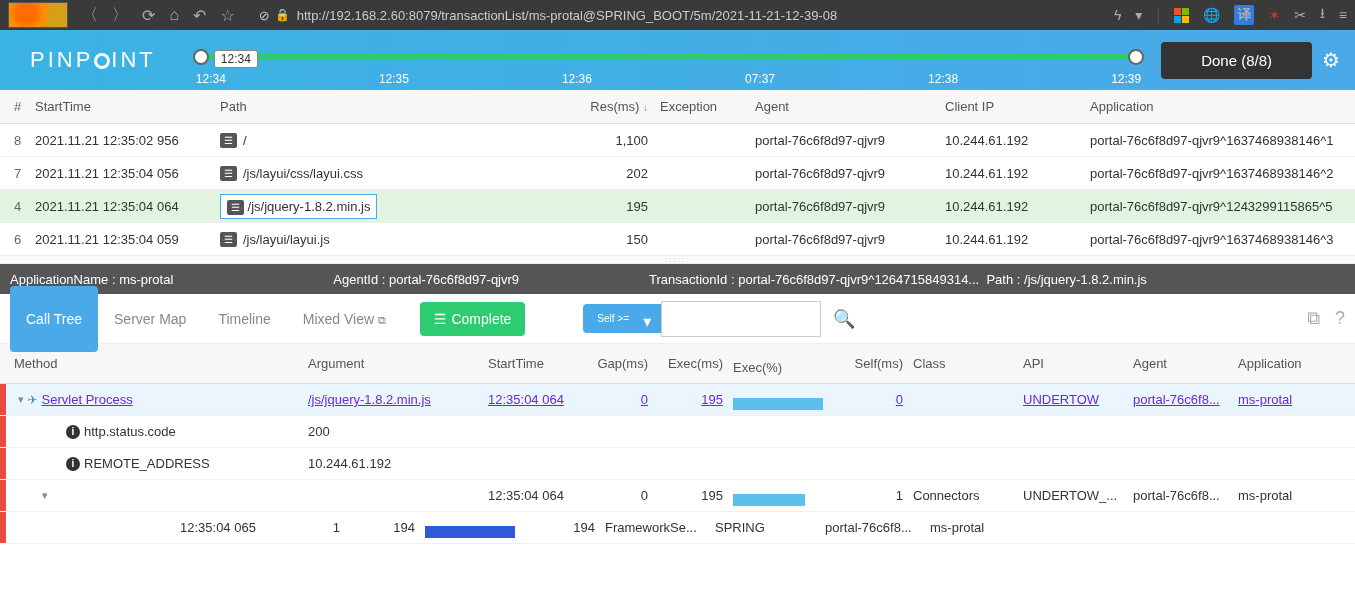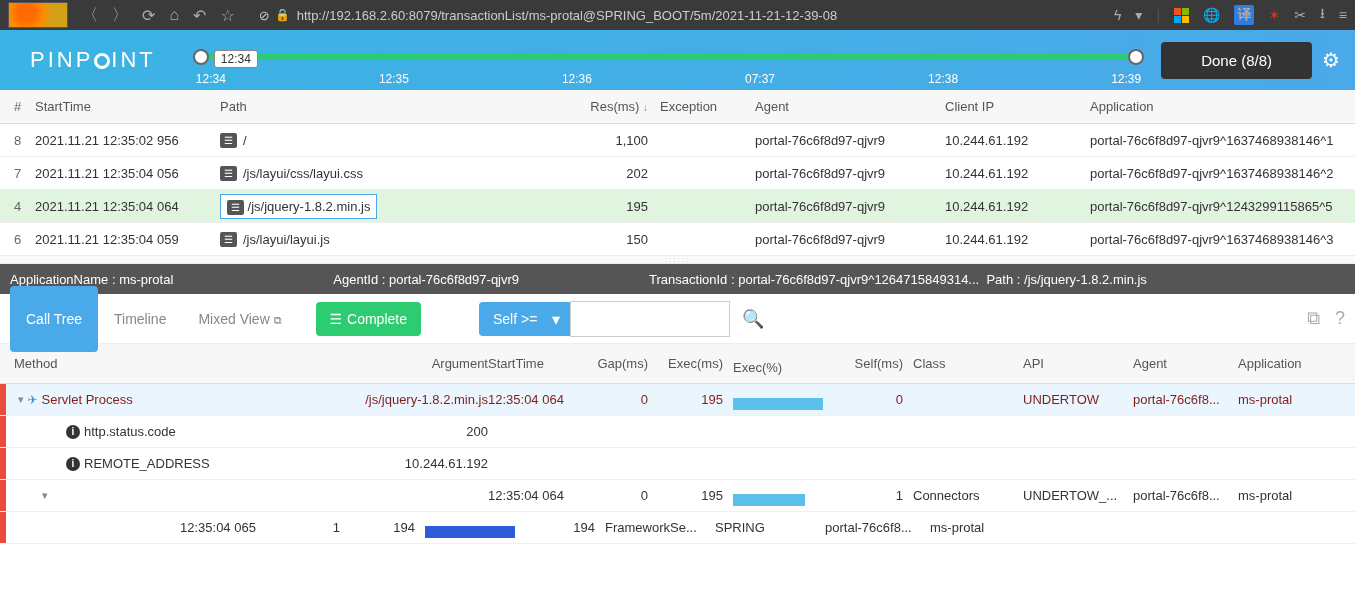--- a/index.html
+++ b/index.html
@@ -53,35 +53,35 @@
 .detail-header { background: #555; color: #fff; height: 30px; display: flex; align-items: center; font-size: 13px; padding: 0 10px; gap: 40px; }
 .detail-header > div { white-space: nowrap; }
 
 
 .tabs-row { display: flex; align-items: center; height: 50px; padding: 0 10px; gap: 8px; border-bottom: 1px solid #eee; }
 .tab-group { display: flex; }
 .tab-btn { padding: 25px 16px; font-size: 14px; color: #888; cursor: pointer; border-radius: 4px; }
 .tab-btn.active { background: #4aa9e8; color: #fff; }
 .complete-btn { background: #2ecc71; color: #fff; padding: 9px 14px; border-radius: 4px; font-size: 14px; display: flex; align-items: center; gap: 5px; cursor: pointer; margin-left: 10px;}
 .self-filter { margin-left: 50px; display: flex; align-items: center; }
-.self-select { background: #4aa9e8; color: #fff; border: none; padding: 9px 32px 9px 14px; font-size: 14px; border-radius: 4px 0 0 4px; appearance: none; position:relative;}
+.self-select { background: #4aa9e8; color: #fff; border: none; padding: 9px 32px 9px 14px; font-size: 10px; border-radius: 4px 0 0 4px; appearance: none; position:relative;}
 .self-select-wrap { position:relative; }
 .self-select-wrap::after { content:"▾"; position:absolute; right:10px; top:8px; color:#fff; pointer-events:none;}
 .filter-input { border: 1px solid #ccc; height: 36px; width: 160px; padding: 0 8px; font-size: 14px; }
 .search-icon { color: #aaa; font-size: 18px; margin-left: 12px; cursor: pointer; }
 .right-actions { margin-left: auto; display: flex; gap: 15px; color: #aaa; font-size: 18px; }
 
 
 .tree-header { display: flex; background: #f7f7f7; height: 40px; align-items: center; font-size: 13px; color: #555; border-bottom: 1px solid #ddd; }
 .tree-row { display: flex; height: 32px; align-items: center; font-size: 13px; color: #333; border-bottom: 1px solid #f0f0f0; position:relative;}
 .tree-row.hl { background: #eaf5fd; }
-.tree-row.hl .link { color: #7f1d1d; }
+.tree-row.hl .link { color: #6d28d9; text-decoration: underline; }
 .row-marker { width: 6px; height: 100%; background: #e74c3c; position:absolute; left:0; }
 .tc-method { width: 308px; padding-left: 14px; display:flex; align-items:center; gap:4px; white-space:nowrap; overflow:hidden;}
-.tc-arg { width: 180px; white-space:nowrap; overflow:hidden; text-overflow:ellipsis;text-align:right;}
+.tc-arg { width: 180px; white-space:nowrap; overflow:hidden; text-overflow:ellipsis;}
 .tc-start { width: 100px; }
 .tc-gap { width: 70px; text-align: right; padding-right:10px;}
 .tc-exec { width: 75px; text-align: right; padding-right:10px;}
 .tc-execpct { width: 100px; margin-top: 8px; }
 .tc-self { width: 80px; text-align: right; padding-right:10px;}
 .tc-class { width: 110px; white-space:nowrap; overflow:hidden; text-overflow:ellipsis;}
 .tc-api { width: 110px; white-space:nowrap; overflow:hidden; text-overflow:ellipsis;}
 .tc-agent { width: 105px; white-space:nowrap; overflow:hidden; text-overflow:ellipsis;}
 .tc-app { flex:1; }
 .bar { height: 12px; }
@@ -205,20 +205,21 @@
 
 <div class="detail-header">
   <div><span>ApplicationName :</span> <span>ms-protal</span></div>
   <div style="margin-left:120px;"><span>AgentId :</span> <span>portal-76c6f8d97-qjvr9</span></div>
   <div style="margin-left:90px;"><span>TransactionId :</span> <span>portal-76c6f8d97-qjvr9^1264715849314...</span>&nbsp;&nbsp;<span>Path :</span> <span>/js/jquery-1.8.2.min.js</span></div>
 </div>
 
 <div class="tabs-row">
   <div class="tab-group">
     <div class="tab-btn active">Call Tree</div>
+    <div class="tab-btn">Server Map</div>
     <div class="tab-btn">Timeline</div>
     <div class="tab-btn"><span>Mixed View</span> <span style="font-size:11px;">⧉</span></div>
   </div>
   <div class="complete-btn">
       <span>☰</span>
       <span>Complete</span>
     </div>
   <div class="self-filter">
     <div class="self-select-wrap">
       <select class="self-select">

